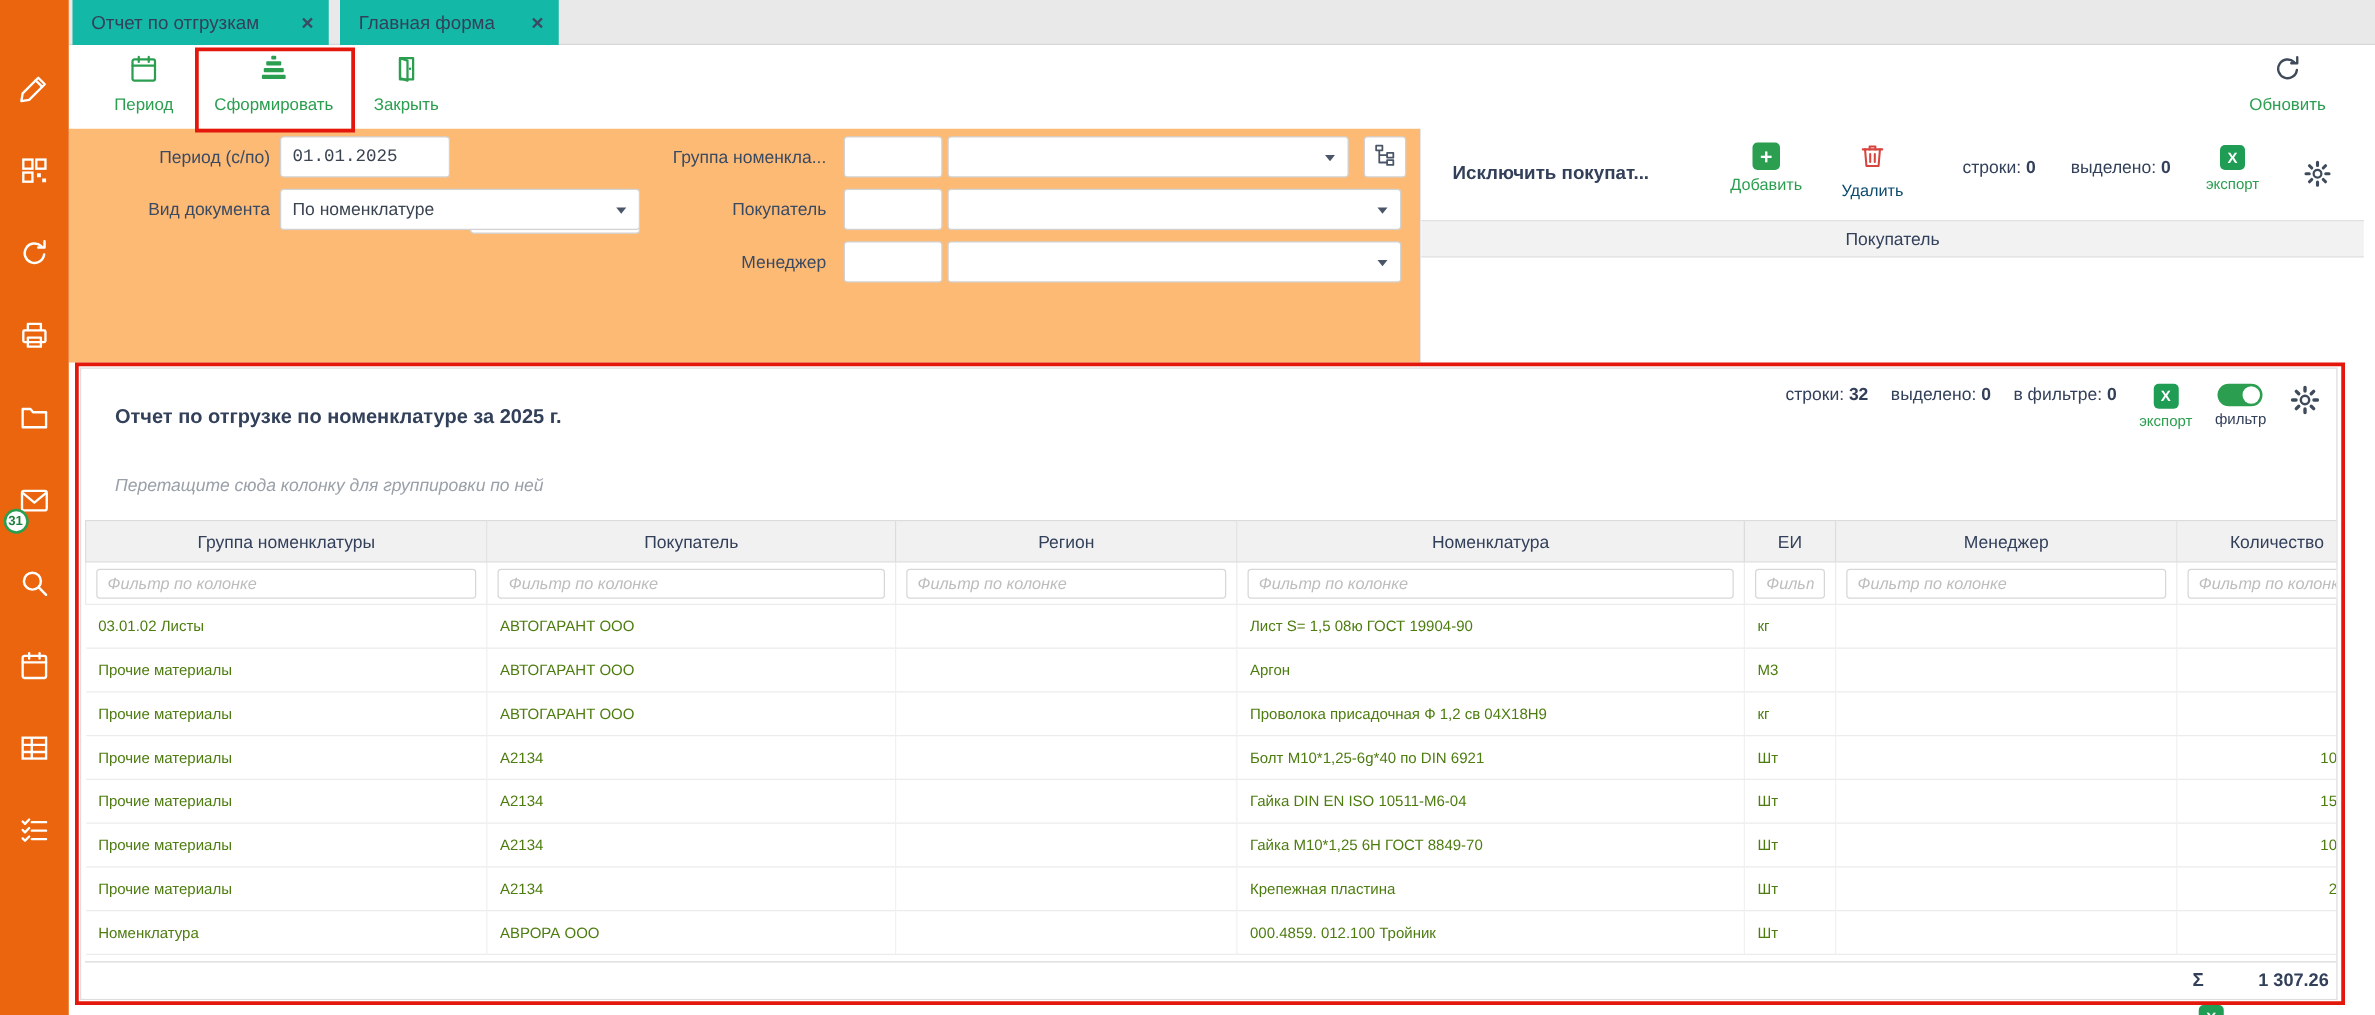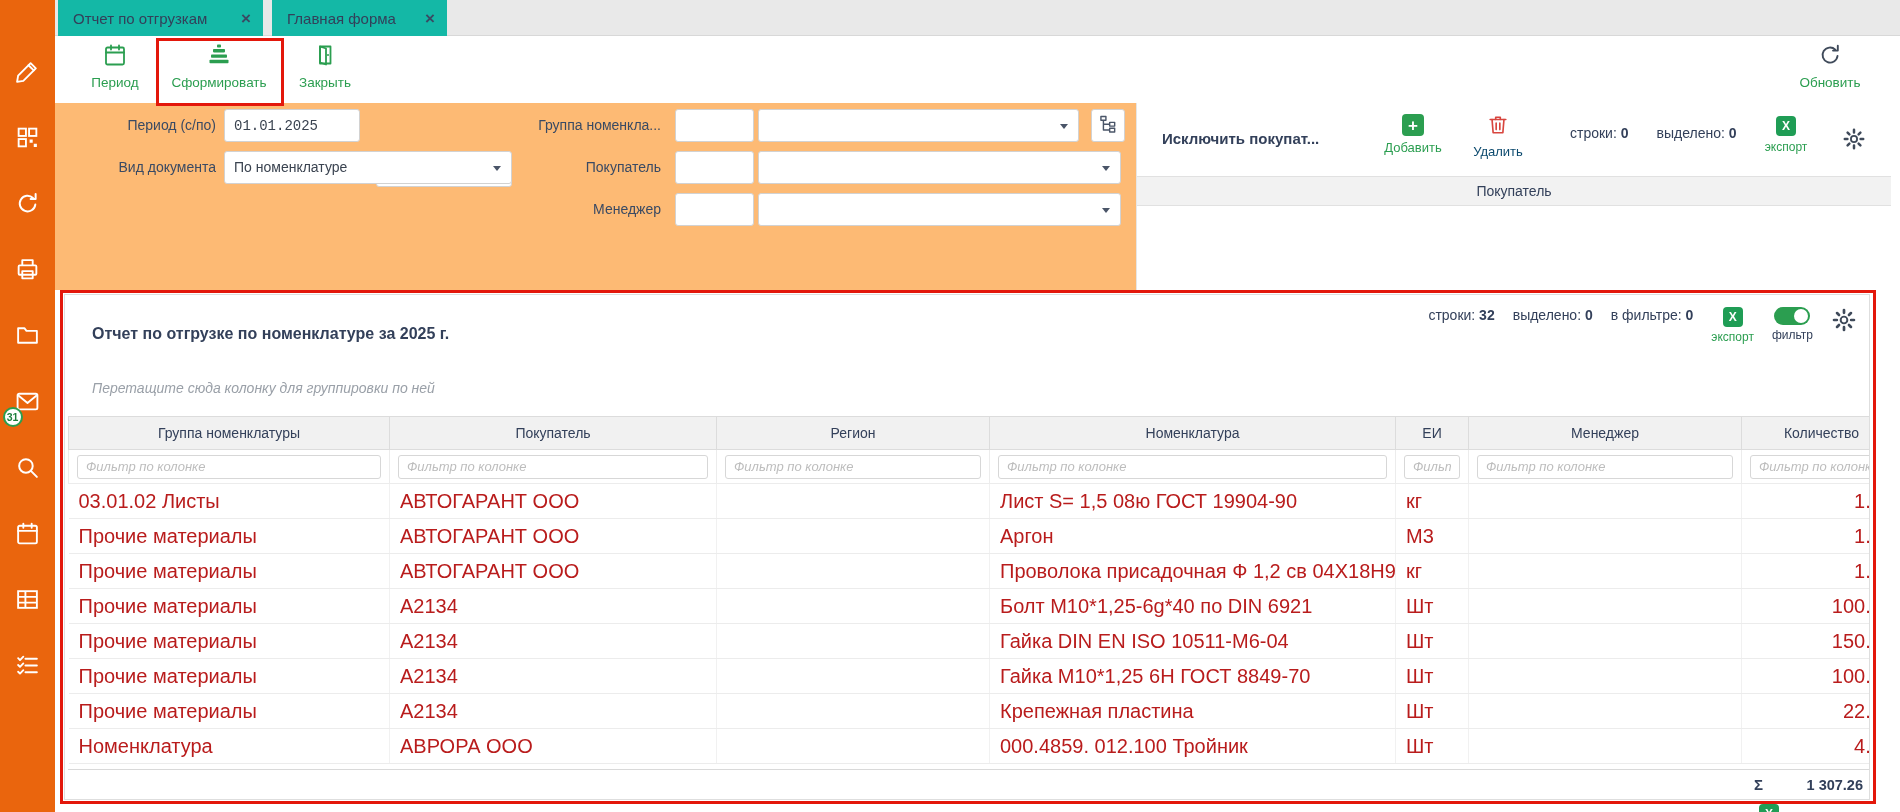--- a/index.html
+++ b/index.html
@@ -60,21 +60,21 @@
   .toggle{width:36px;height:18px;border-radius:9px;background:#2B9E50;position:relative}
   .knob{position:absolute;right:2px;top:2px;width:14px;height:14px;border-radius:50%;background:#fff}
   .hint{position:absolute;left:27px;top:85px;font-style:italic;font-size:14px;color:#9AA0A8}
   #rtable{position:absolute;left:3px;top:121px;width:1833px;border-collapse:collapse;table-layout:fixed}
   #rtable th{height:33px;background:#F1F1F1;font-size:14px;font-weight:normal;color:#33405A;
     border:1px solid #DCDCDC;white-space:nowrap;overflow:hidden}
   #rtable .fRow th{background:#fff;height:34px;border:1px solid #ECECEC;padding:0 8px}
   .filter-input{width:100%;height:24px;border:1px solid #D7D7D7;border-radius:3px;padding:0 8px;
     font-size:13px;color:#555;outline:none;font-family:inherit;background:#fff}
   .filter-input::placeholder{color:#BDBDBD;font-style:italic;text-overflow:ellipsis}
-  #rtable td{height:35px;font-size:20px;color:#b91c1c;padding:0 0 0 10px;
+  #rtable td{height:35px;font-size:12px;color:#4d7c0f;padding:0 0 0 10px;
     border-right:1px solid #F1F1F1;border-bottom:1px solid #ECECEC;white-space:nowrap;overflow:hidden}
   #rtable td:last-child{text-align:right;padding-right:8px}
   .sumrow{position:absolute;left:3px;right:0;top:474px;height:32px;border-top:1px solid #D9D9D9;background:#fff}
   .sigma{position:absolute;left:1686px;top:6px;font-size:15px;font-weight:bold;color:#33405A}
   .sumval{position:absolute;right:6px;top:7px;font-size:14.5px;font-weight:bold;color:#33405A}
   
   .annot{position:absolute;border:3px solid #E3170B;z-index:70;pointer-events:none}
   #annot-generate{left:156px;top:38px;width:128px;height:68px}
   #annot-report{left:60px;top:290px;width:1816px;height:514px}
   #bottom-sliver{position:absolute;left:1759px;top:804px;z-index:4}

